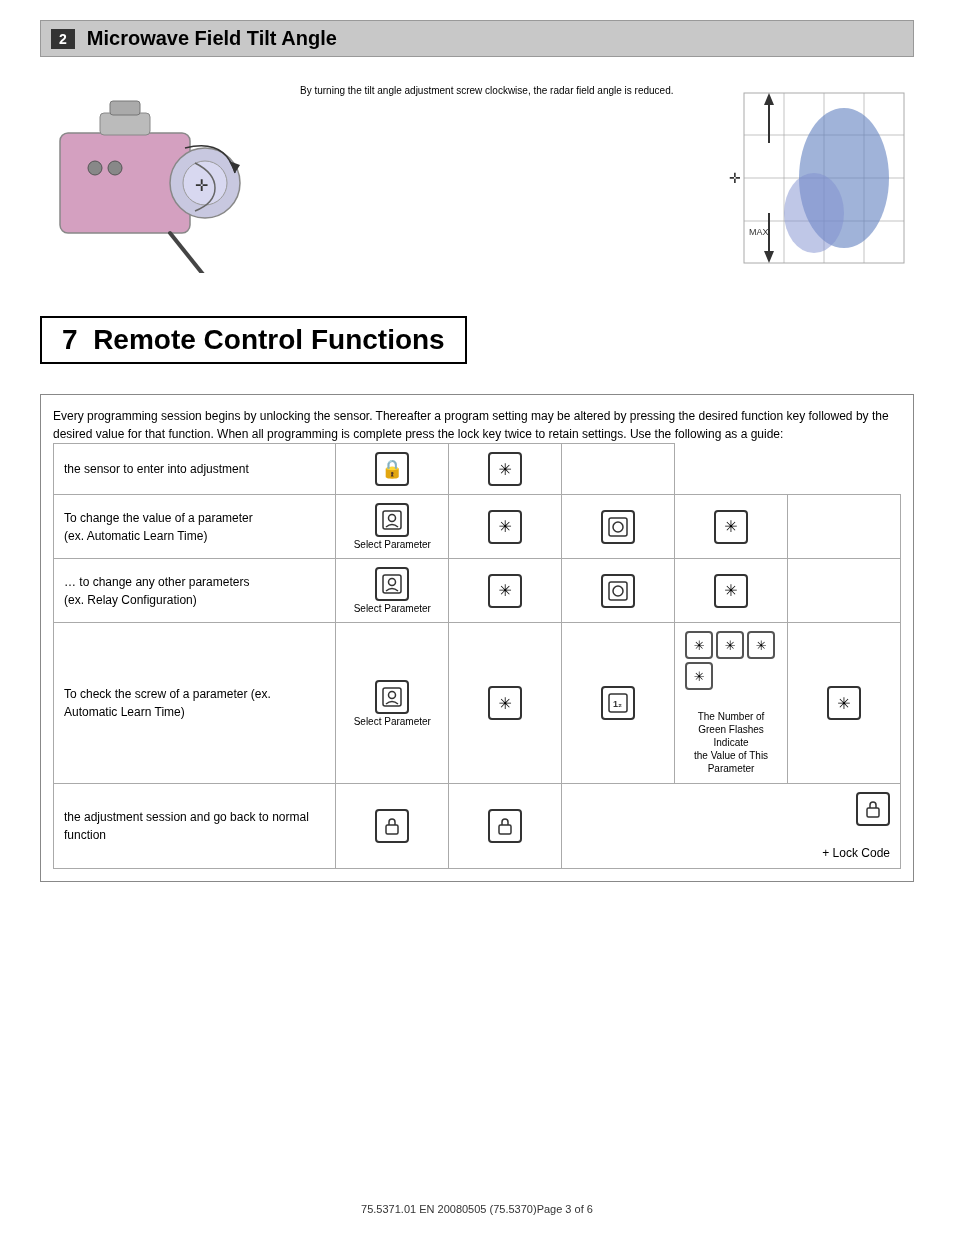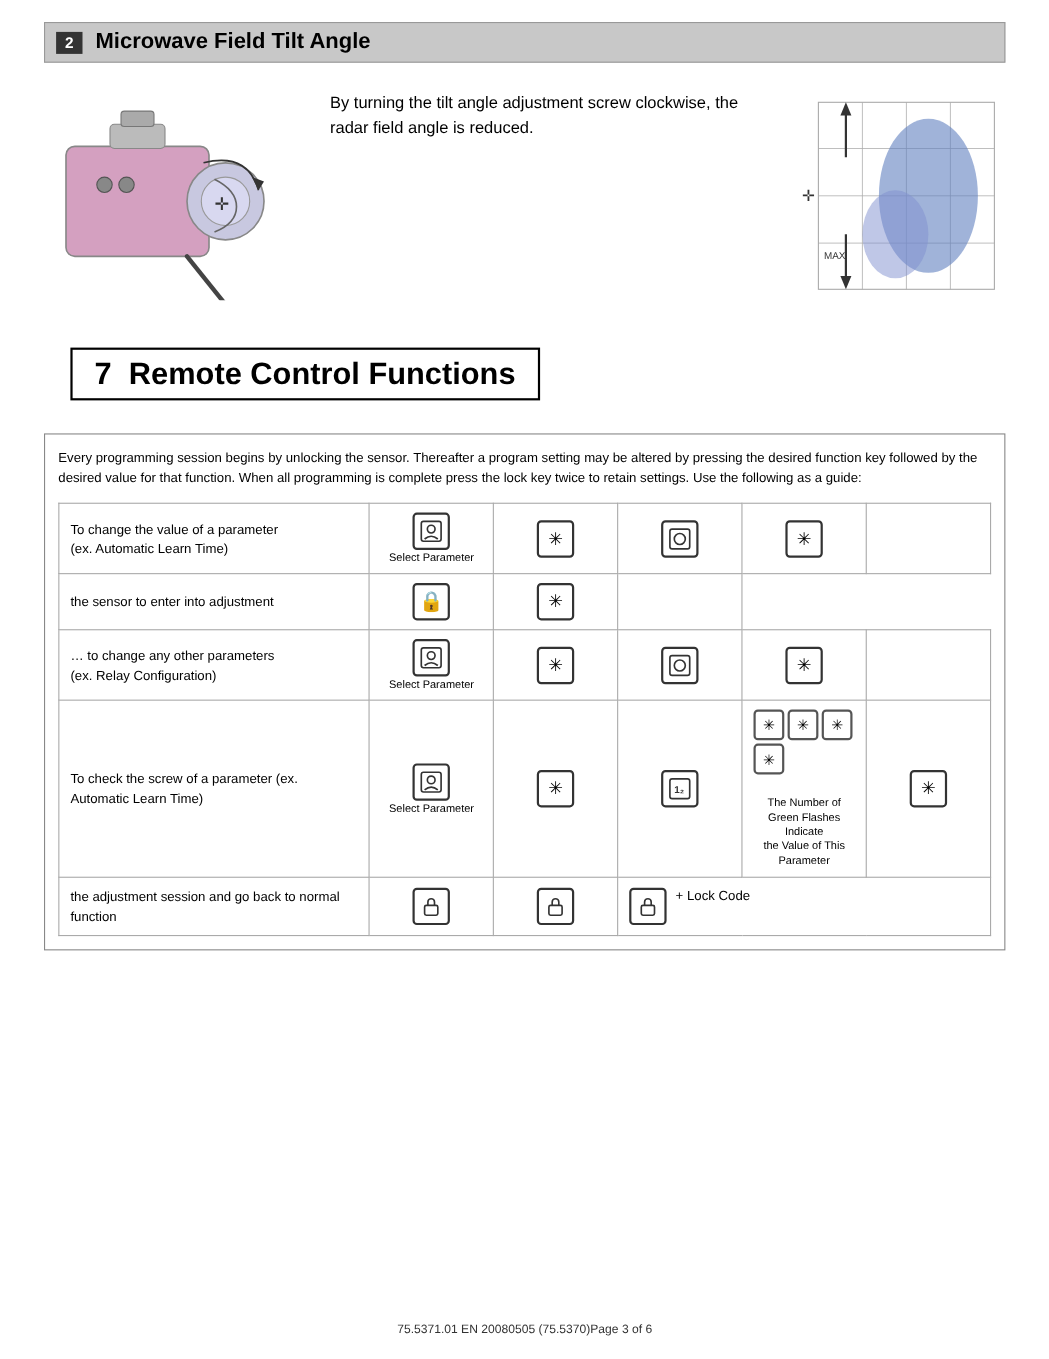--- a/index.html
+++ b/index.html
@@ -43,21 +43,21 @@
       margin-bottom: 30px;
       padding: 10px 0;
     }
     .tilt-image {
       width: 240px;
       height: 190px;
       flex-shrink: 0;
     }
     .tilt-text {
       flex: 1;
-      font-size: 15px;
+      font-size: 10px;
       line-height: 1.5;
     }
     .tilt-text p { margin-bottom: 30px; }
 
     
     .radar-diagram {
       width: 200px;
       flex-shrink: 0;
     }
 
@@ -75,21 +75,20 @@
 
     
     .prog-box {
       border: 1px solid #888;
       padding: 12px;
       margin-bottom: 30px;
     }
     .prog-intro {
       font-size: 12px;
       line-height: 1.5;
-      margin-bottom: 14px;
     }
     .prog-table {
       width: 100%;
       border-collapse: collapse;
       font-size: 12px;
     }
     .prog-table td {
       border: 1px solid #aaa;
       padding: 8px 10px;
       vertical-align: middle;
@@ -153,22 +152,23 @@
     }
     .flash-desc {
       font-size: 10px;
       text-align: center;
       line-height: 1.3;
     }
 
     
     .lock-row-content {
       display: flex;
-      align-items: flex-start;
-      gap: 8px;
+      align-items: flex-end;
+      gap: 20px;
+      flex-direction: column;
     }
 
     
     .footer {
       position: fixed;
       bottom: 20px;
       left: 40px;
       right: 40px;
       display: flex;
       justify-content: center;
@@ -241,35 +241,46 @@
       <line x1="55" y1="130" x2="55" y2="175" stroke="#333" stroke-width="2"></line>
       <polygon points="55,180 50,168 60,168" fill="#333"></polygon>
 
       <text x="15" y="100" font-size="14" fill="#333">✛</text>
 
       <text x="35" y="152" font-size="9" fill="#333">MAX</text>
     </svg>
   </div>
 </div>
 
-<div style="margin-bottom:14px;margin-left:24px;">
+<div style="margin-bottom:14px;">
   <div class="section-header-7">
     <span>
       <span>7</span>&nbsp;&nbsp;<span>Remote Control Functions</span>
     </span>
   </div>
 </div>
 
 <div class="prog-box">
   <p class="prog-intro">Every programming session begins by unlocking the sensor. Thereafter a program setting may be altered by pressing the desired function key followed by the desired value for that function. When all programming is complete press the lock key twice to retain settings. Use the following as a guide:</p>
 
   <table class="prog-table">
 
     <tbody>
         <tr>
+      <td class="desc-cell">the sensor to enter into adjustment</td>
+      <td class="icon-cell">
+        <div class="btn-icon">🔒</div>
+      </td>
+      <td class="icon-cell">
+        <div class="sun-icon">✳</div>
+      </td>
+      <td></td>
+    </tr>
+
+    <tr>
       <td class="desc-cell">To change the value of a parameter<br>(ex. Automatic Learn Time)</td>
       <td class="select-param-cell">
         <div class="btn-icon" style="margin:0 auto 2px auto;">
           <svg width="22" height="22" viewBox="0 0 22 22">
             <rect x="2" y="2" width="18" height="18" rx="2" fill="none" stroke="#333" stroke-width="1.5"></rect>
             <circle cx="11" cy="9" r="3.5" fill="none" stroke="#333" stroke-width="1.5"></circle>
             <path d="M5 18 Q11 13 17 18" fill="none" stroke="#333" stroke-width="1.5"></path>
           </svg>
         </div>
         <div>Select Parameter</div>
@@ -277,31 +288,20 @@
       <td class="icon-cell">
         <div class="sun-icon">✳</div>
       </td>
       <td class="icon-cell">
         <div class="btn-icon">
           <svg width="22" height="22" viewBox="0 0 22 22">
             <rect x="2" y="2" width="18" height="18" rx="2" fill="none" stroke="#333" stroke-width="1.5"></rect>
             <circle cx="11" cy="11" r="5" fill="none" stroke="#333" stroke-width="1.5"></circle>
           </svg>
         </div>
-      </td>
-      <td class="icon-cell">
-        <div class="sun-icon">✳</div>
-      </td>
-      <td></td>
-    </tr>
-
-    <tr>
-      <td class="desc-cell">the sensor to enter into adjustment</td>
-      <td class="icon-cell">
-        <div class="btn-icon">🔒</div>
       </td>
       <td class="icon-cell">
         <div class="sun-icon">✳</div>
       </td>
       <td></td>
     </tr>
 
     <tr>
       <td class="desc-cell">… to change any other parameters<br>(ex. Relay Configuration)</td>
       <td class="select-param-cell">

